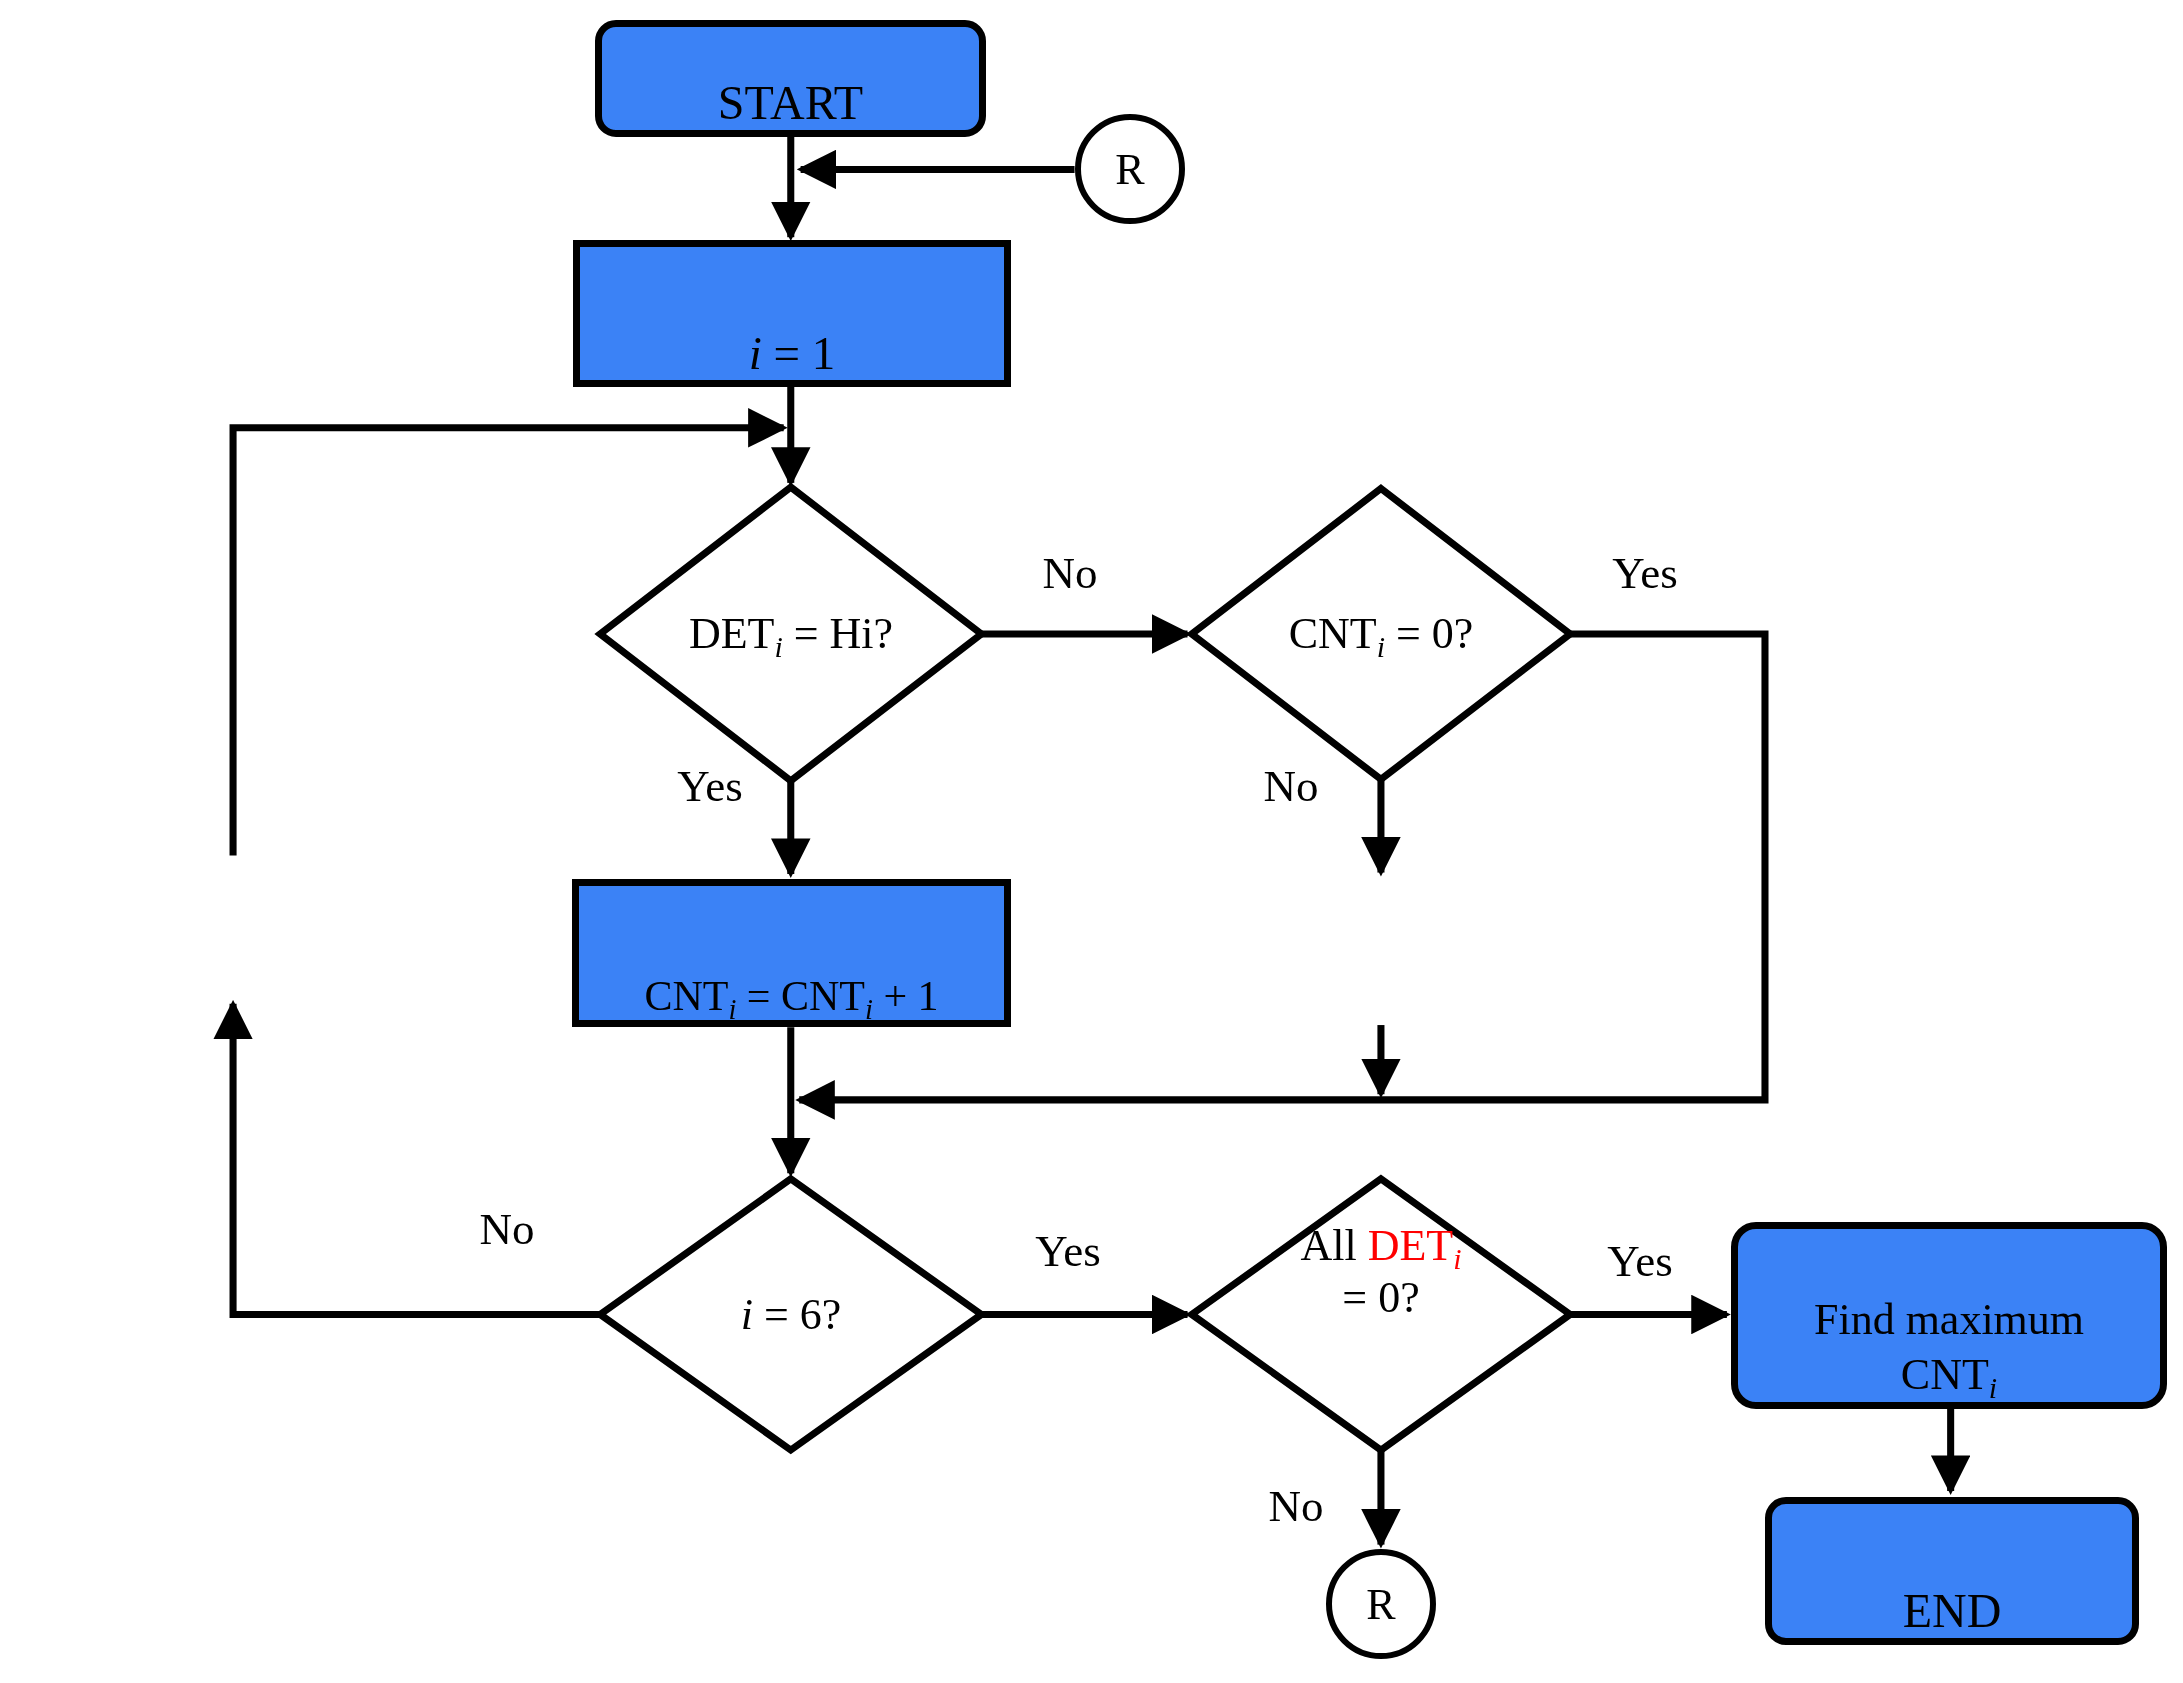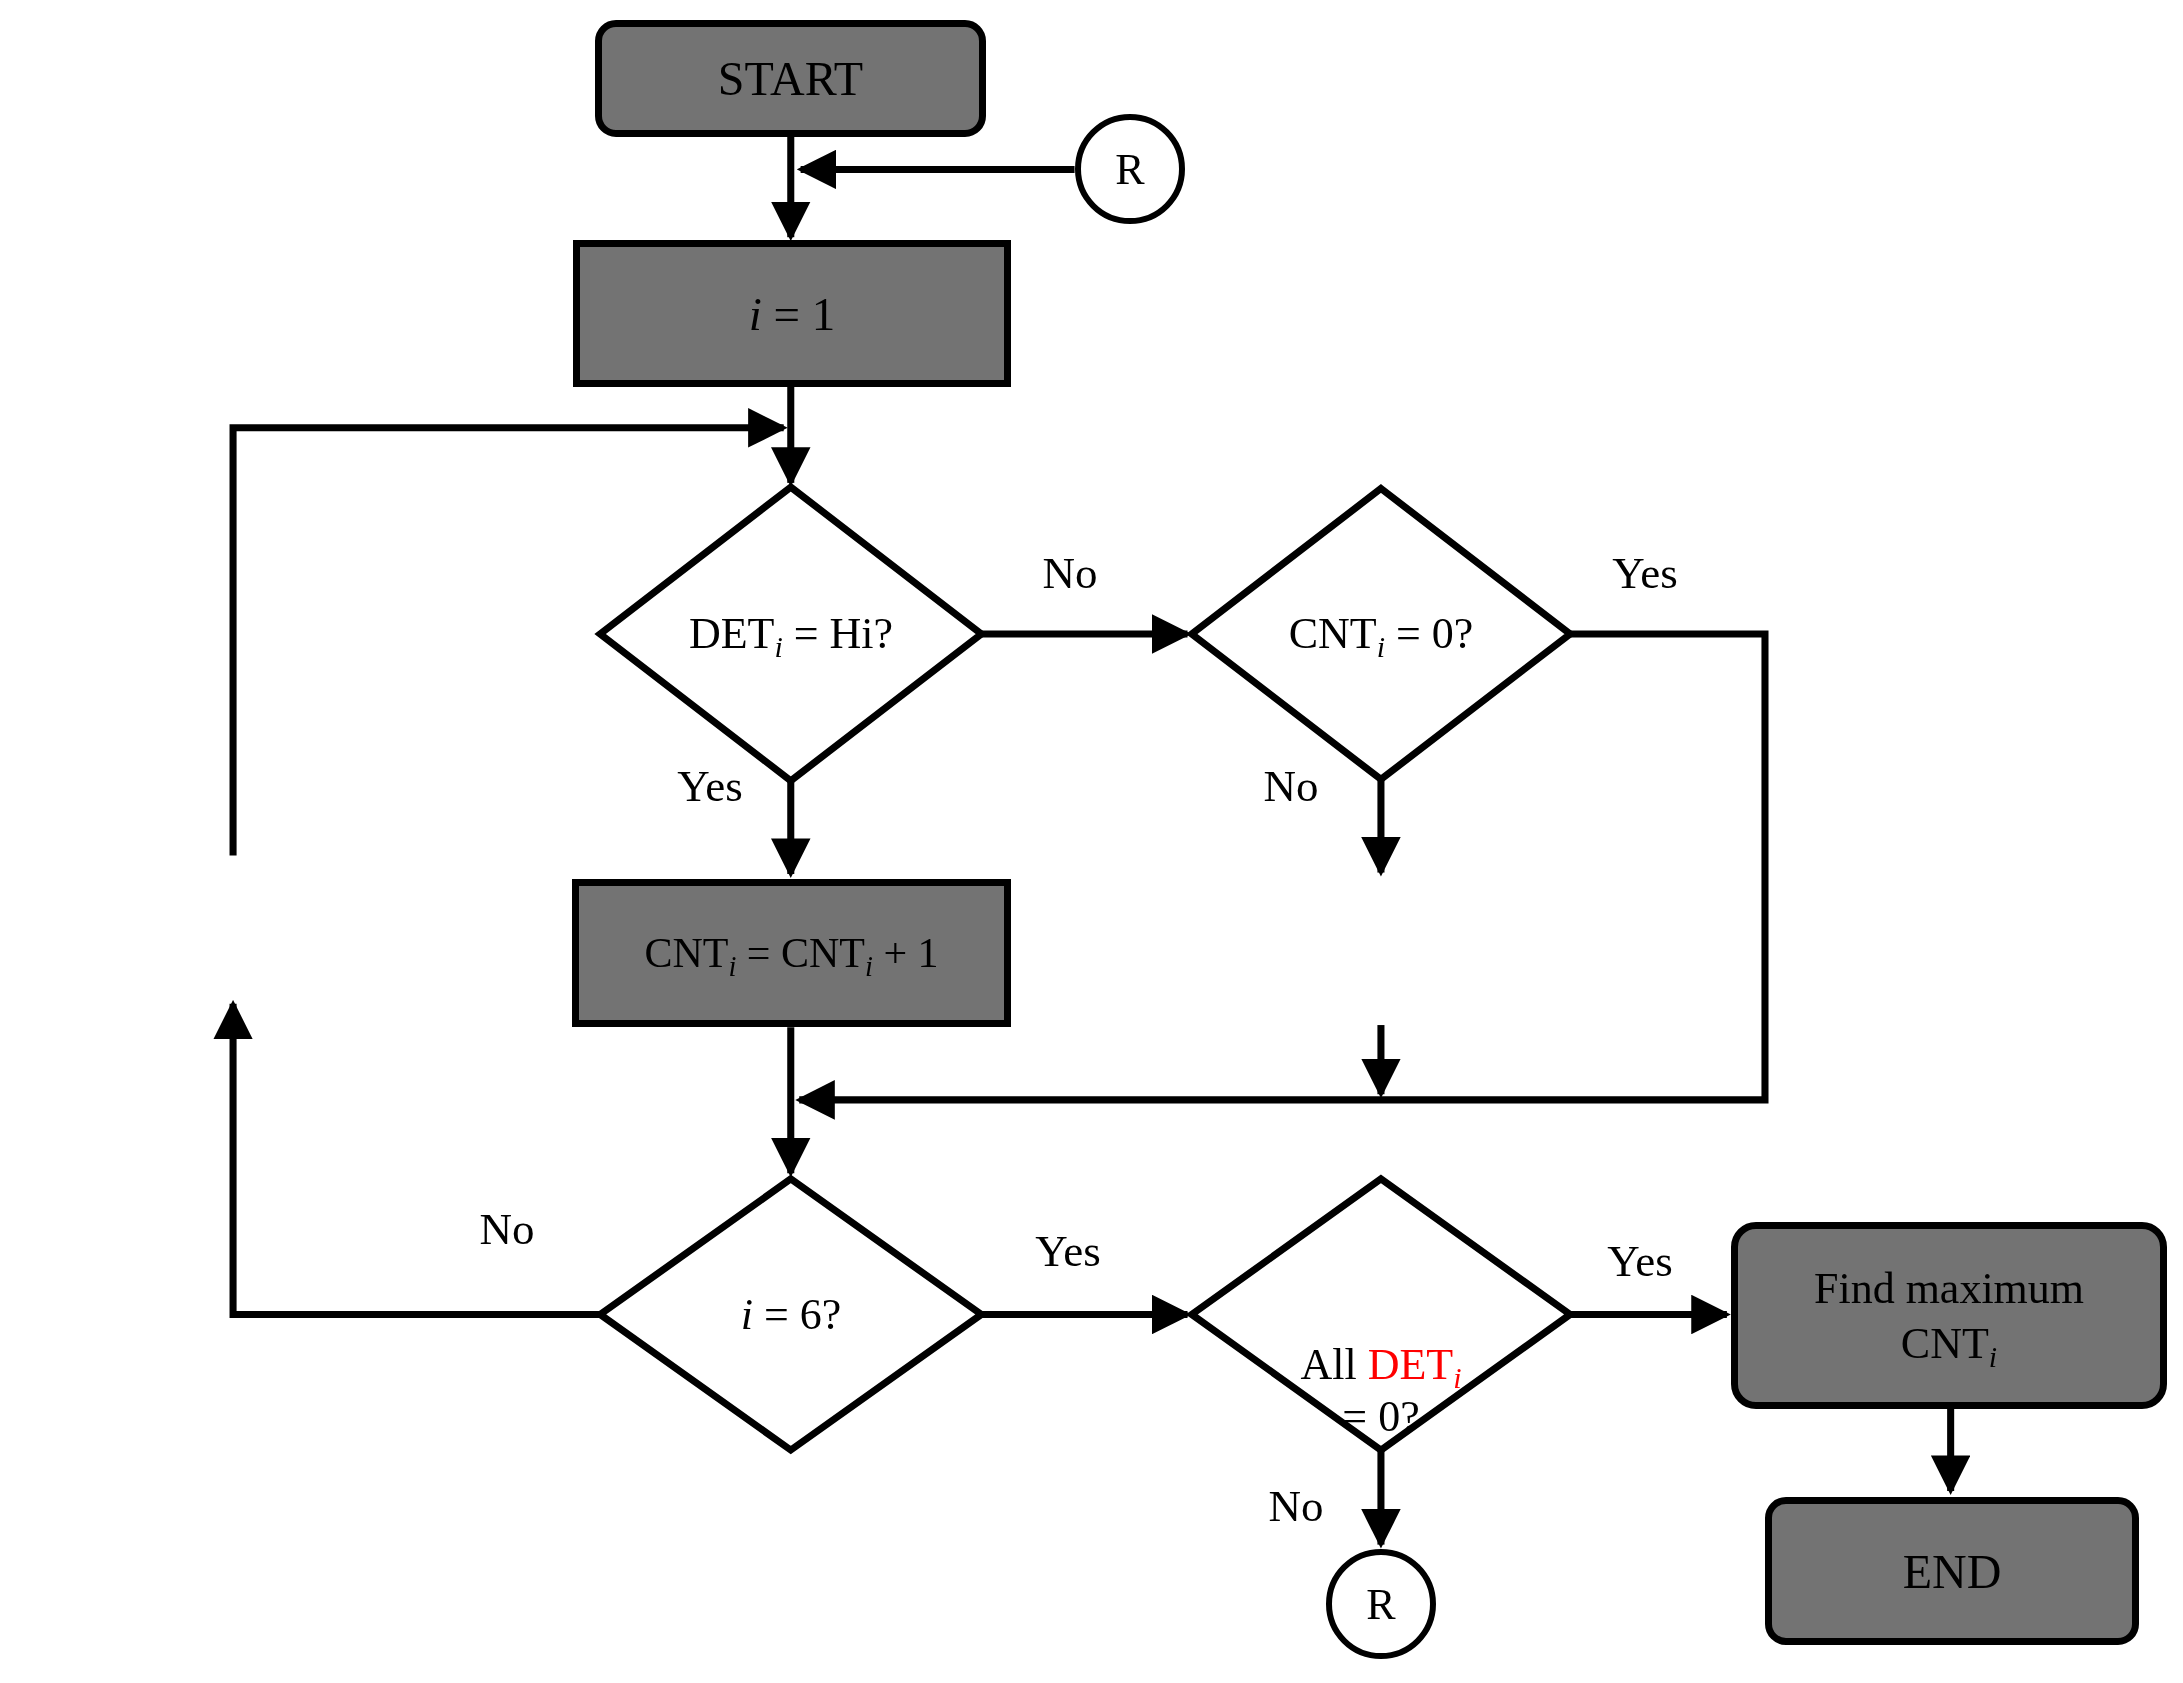--- a/index.html
+++ b/index.html
@@ -7,22 +7,22 @@
     position:relative;
     width:2183px;height:1683px;
     background:#fff;
     font-family:"Liberation Serif","DejaVu Serif",serif;
     color:#000;
   }
   .wires{position:absolute;left:0;top:0;}
   .box{
     position:absolute;
     border:7px solid #000;
-    background:#737373;
-    display:flex;align-items:center;justify-content:center;
+    background:#3b82f6;
+    display:flex;align-items:flex-end;justify-content:center;
     text-align:center;
     font-size:45px;
     box-sizing:border-box;
   }
   .rounded{border-radius:21px;}
   .circle{
     position:absolute;
     border:6.4px solid #000;
     border-radius:50%;
     background:#fff;
@@ -122,21 +122,21 @@
   <div class="circle" style="left:1326px;top:1549px;width:110px;height:110px;">
     <span>R</span>
   </div>
 
   <div class="dtext" style="left:791px;top:634px;"><span>DET</span><sub class="si">i</sub><span> = Hi?</span></div>
 
   <div class="dtext" style="left:1381px;top:634px;"><span>CNT</span><sub class="si">i</sub><span> = 0?</span></div>
 
   <div class="dtext" style="left:791px;top:1315px;"><span class="vi">i</span><span> = 6?</span></div>
 
-  <div class="dtext" style="left:1381px;top:1391px;">
+  <div class="dtext" style="left:1381px;top:1272px;">
     <div><span>All </span><span class="red" style="color: rgb(255, 0, 0);">DET</span><sub class="si red" style="color: rgb(255, 0, 0);">i</sub></div>
     <div>= 0?</div>
   </div>
 
   <div class="elabel" style="left:1070px;top:573px;">No</div>
   <div class="elabel" style="left:710px;top:786px;">Yes</div>
   <div class="elabel" style="left:1645px;top:573px;">Yes</div>
   <div class="elabel" style="left:1291px;top:786px;">No</div>
   <div class="elabel" style="left:507px;top:1229px;">No</div>
   <div class="elabel" style="left:1068px;top:1251px;">Yes</div>

